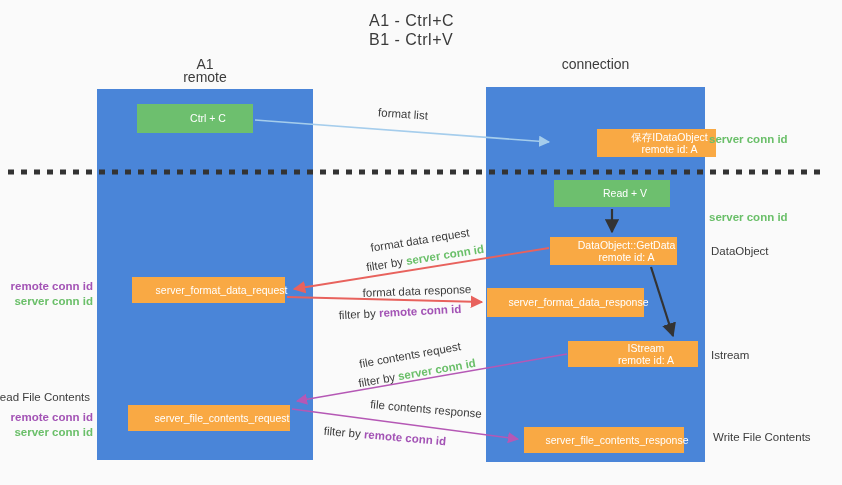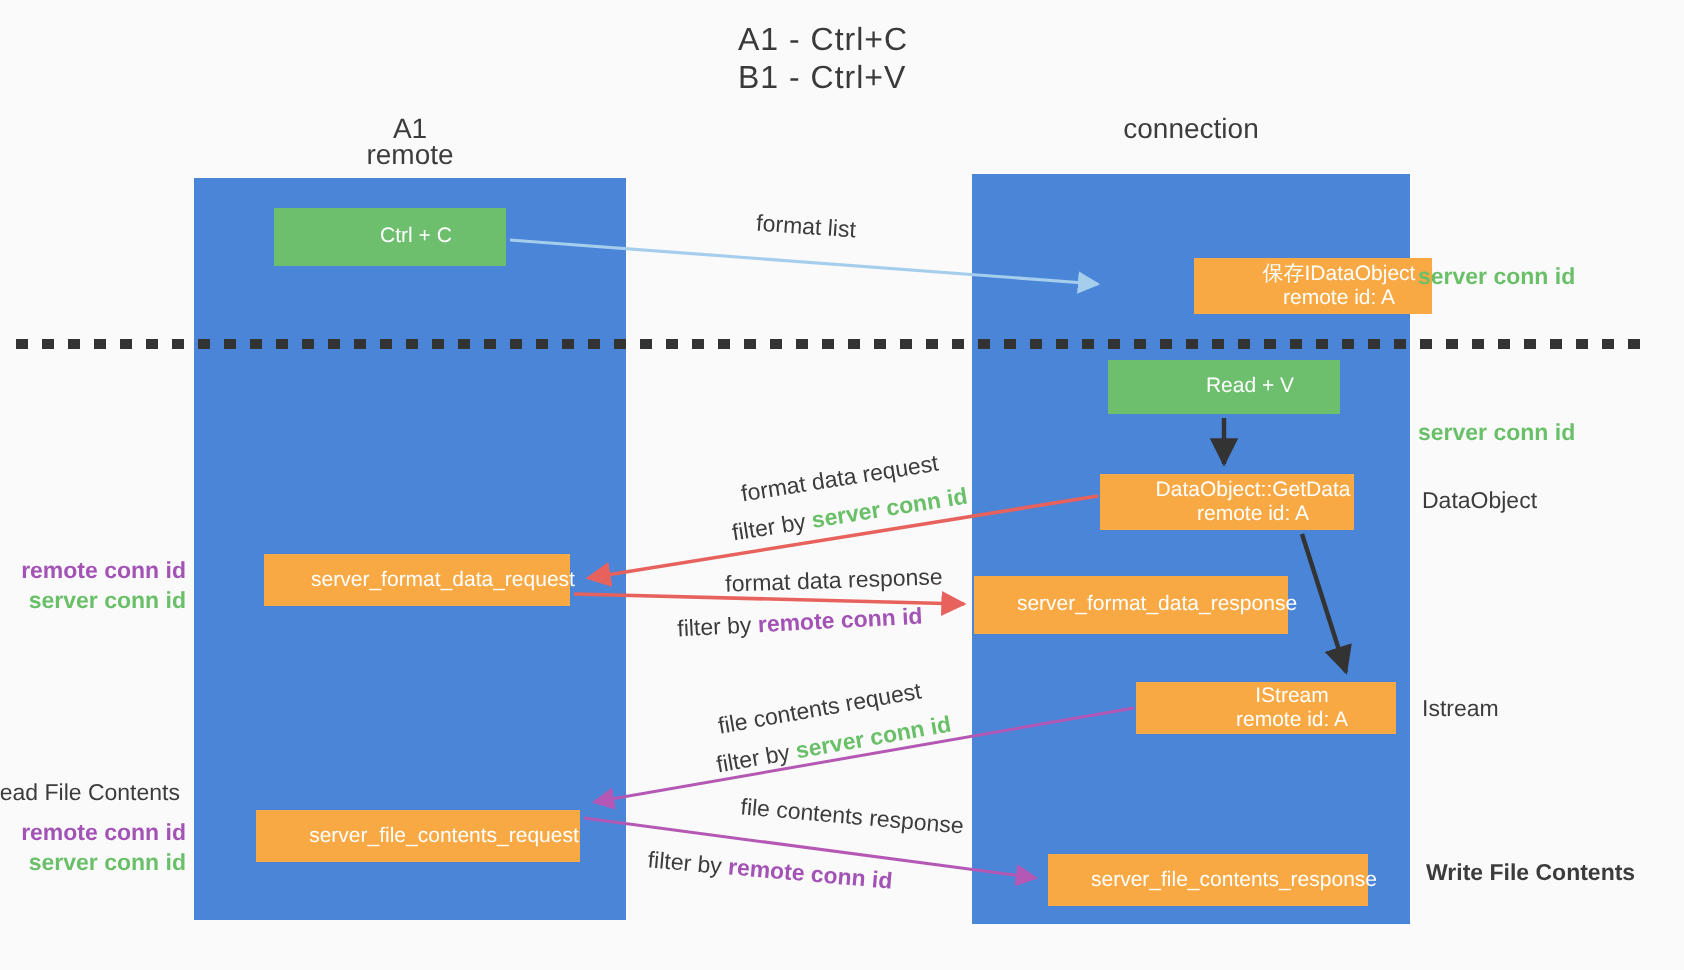--- a/index.html
+++ b/index.html
@@ -167,21 +167,21 @@
   </div>
   <div class="flow-label" style="left:385px; top:436px; --rot:5deg">
     <span>filter by</span>
     <span class="c-purple">remote conn id</span>
   </div>
 
   <div class="side-label c-green" style="left:709px; top:133px;">server conn id</div>
   <div class="side-label c-green" style="left:709px; top:211px;">server conn id</div>
   <div class="side-label" style="left:711px; top:245px;">DataObject</div>
   <div class="side-label" style="left:711px; top:349px;">Istream</div>
-  <div class="side-label" style="left:713px; top:431px;font-weight:bold;">Write File Contents</div>
+  <div class="side-label" style="left:713px; top:431px;">Write File Contents</div>
 
   <div class="side-block" style="right:749px; top:279px;">
     <div class="c-purple">remote conn id</div>
     <div class="c-green">server conn id</div>
   </div>
   <div class="side-label" style="right:752px; top:391px;">Read File Contents</div>
   <div class="side-block" style="right:749px; top:410px;">
     <div class="c-purple">remote conn id</div>
     <div class="c-green">server conn id</div>
   </div>

